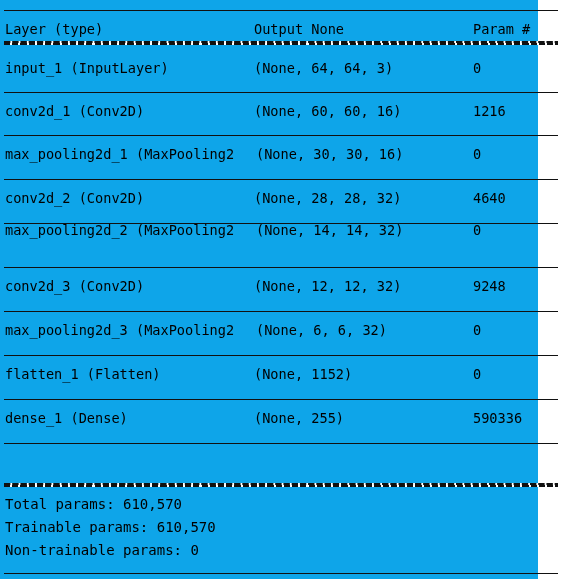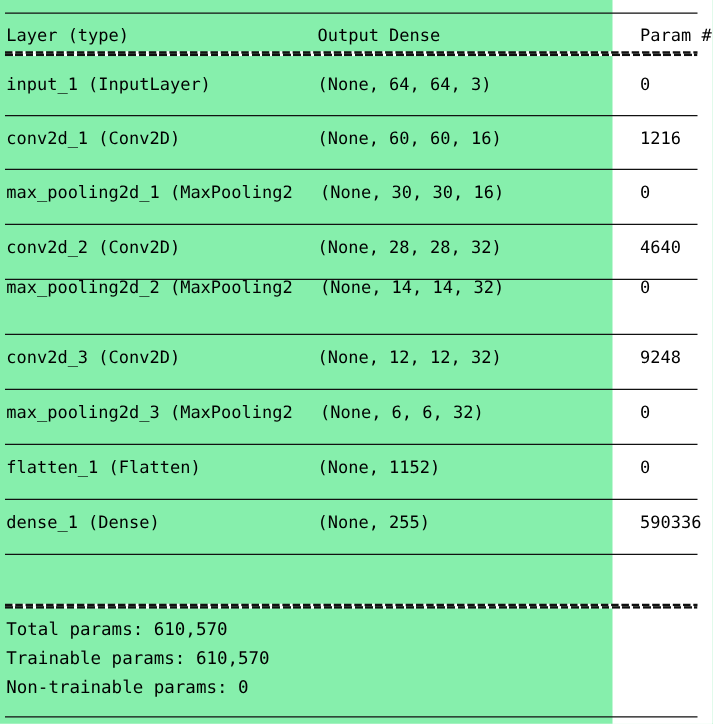--- a/index.html
+++ b/index.html
@@ -9,23 +9,23 @@
   }
   body {
     width: 570px;
     height: 579px;
     overflow: hidden;
     font-family: "DejaVu Sans Mono", "Liberation Mono", monospace;
     color: #000000;
   }
   #summary {
     position: relative;
-    width: 490px;
+    width: 538px;
     height: 579px;
-    background: #86efac;
+    background: #0ea5e9;
   }
 
   
   .rule {
     position: absolute;
     left: 4px;
     width: 554px;
     height: 0;
     border-top: 1.6px solid #111111;
   }
@@ -92,21 +92,21 @@
     position: absolute;
     top: 0;
     white-space: pre;
     font-family: "DejaVu Sans Mono", "Liberation Mono", monospace;
     font-size: 13.6px;
     line-height: 20px;
     color: #000000;
   }
   .col-name  { left: 5px;   }
   .col-shape { left: 254px; }
-  .col-param { left: 473px; margin-left: 39px; }
+  .col-param { left: 473px; }
 
   
   .row.overflow .col-shape { left: 256px; }
 
   .summary-line {
     position: absolute;
     left: 5px;
     font-size: 14px;
     line-height: 20px;
     white-space: pre;
@@ -116,21 +116,21 @@
 </style>
 </head>
 <body>
 
 <div id="summary">
 
   <div class="rule" style="top:10px"></div>
 
   <div class="row" style="top:19px">
     <span class="cell col-name">Layer (type)</span>
-    <span class="cell col-shape">Output Dense</span>
+    <span class="cell col-shape">Output None</span>
     <span class="cell col-param">Param #</span>
   </div>
 
   <div class="eqrule" style="top:39px"></div>
 
   <div class="row" style="top:58px">
     <span class="cell col-name">input_1 (InputLayer)</span>
     <span class="cell col-shape">(None, 64, 64, 3)</span>
     <span class="cell col-param">0</span>
   </div>

